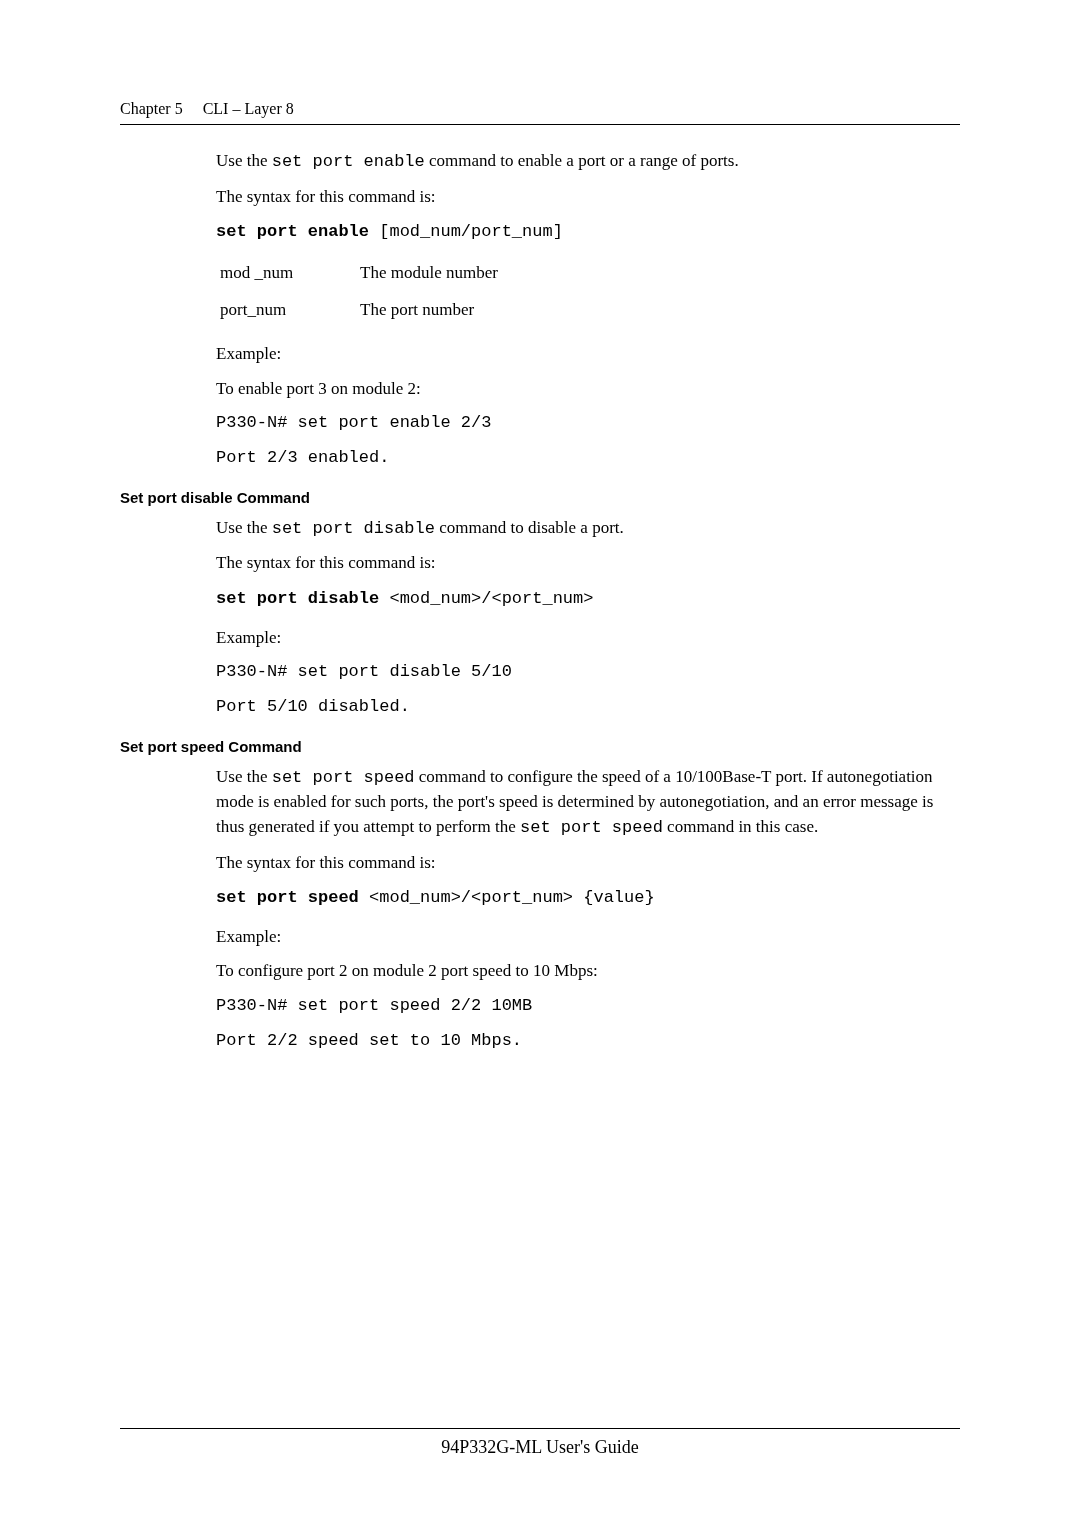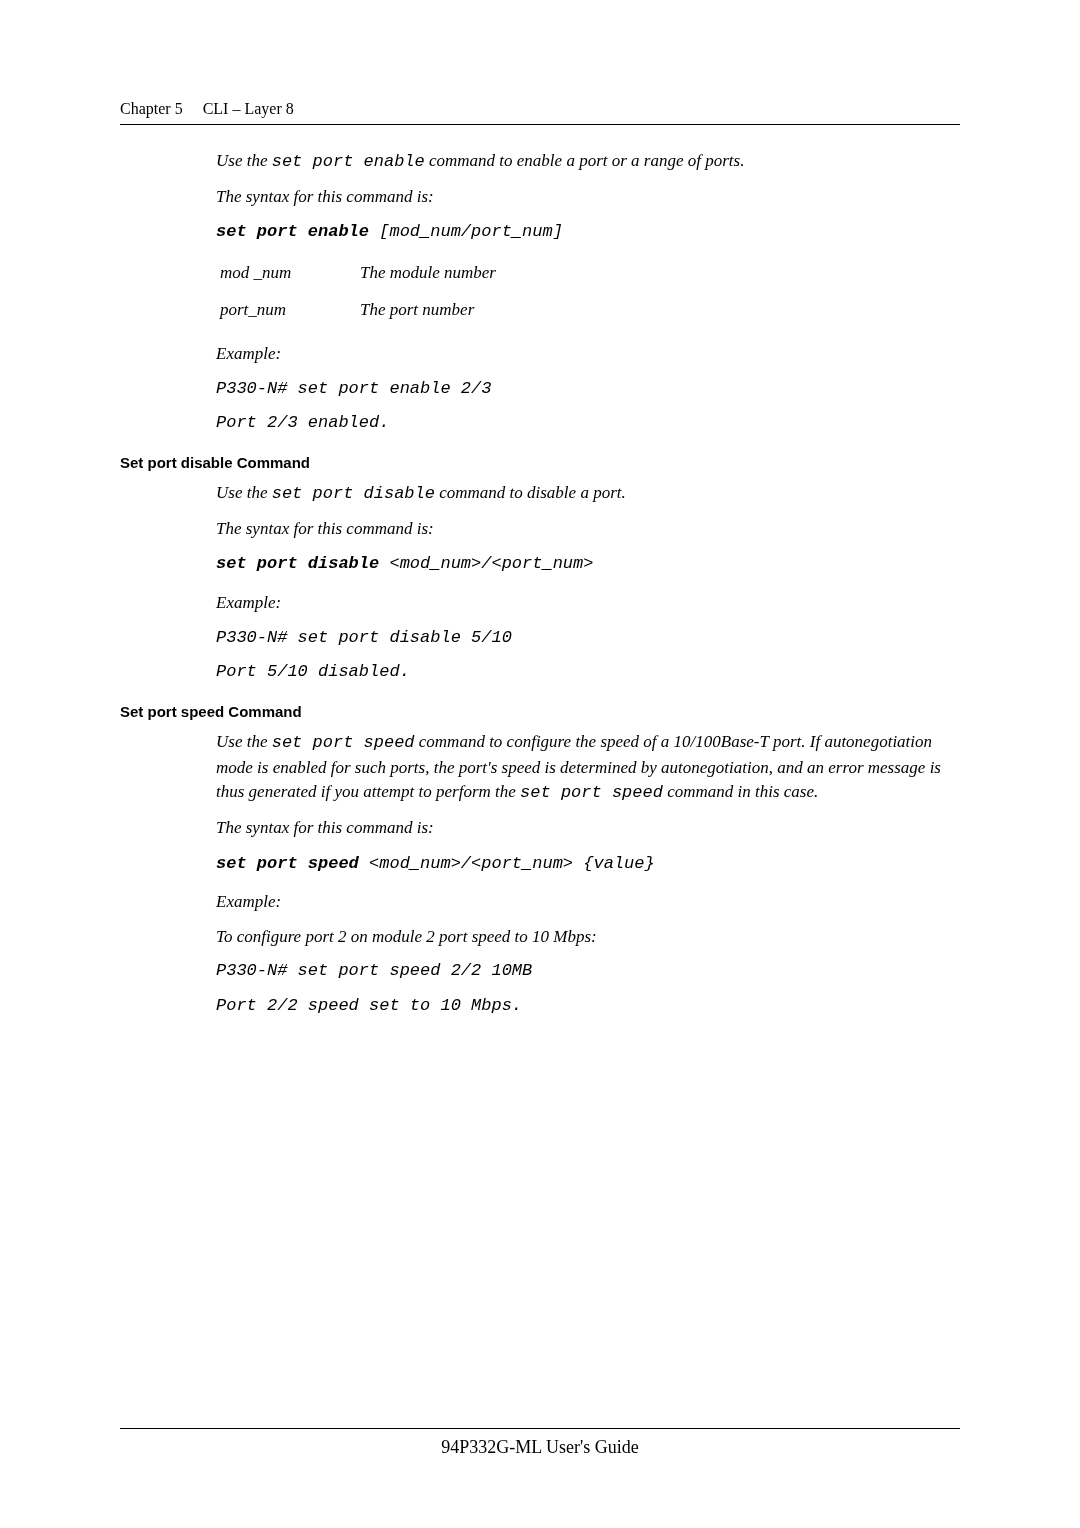--- a/index.html
+++ b/index.html
@@ -33,21 +33,20 @@
   .section-title {
     font-family: Arial, Helvetica, sans-serif;
     font-weight: bold;
     font-size: 15px;
     margin: 18px 0 6px 0;
   }
   .body-block {
     margin-left: 96px;
     font-size: 17px;
     line-height: 1.45;
-    font-style: italic;
   }
   .body-block p {
     margin: 10px 0;
   }
   .mono {
     font-family: "Courier New", Courier, monospace;
     font-size: 17px;
   }
   .bold-mono {
     font-family: "Courier New", Courier, monospace;
@@ -109,20 +108,21 @@
         <td class="key">mod _num</td>
         <td>The module number</td>
       </tr>
       <tr>
         <td class="key">port_num</td>
         <td>The port number</td>
       </tr>
     </tbody>
       </table>
     <p class="pre-line">Example:</p>
+    <p class="pre-line">To enable port 3 on module 2:</p>
     <p class="pre-line mono">P330-N# set port enable 2/3</p>
     <p class="pre-line mono">Port 2/3 enabled.</p>
   </div>
 
   <div class="section-title">Set port disable Command</div>
   <div class="body-block">
     <p>
       <span>Use the </span><span class="mono">set port disable</span><span> command to disable a port.</span>
     </p>
     <p class="pre-line">The syntax for this command is:</p>

